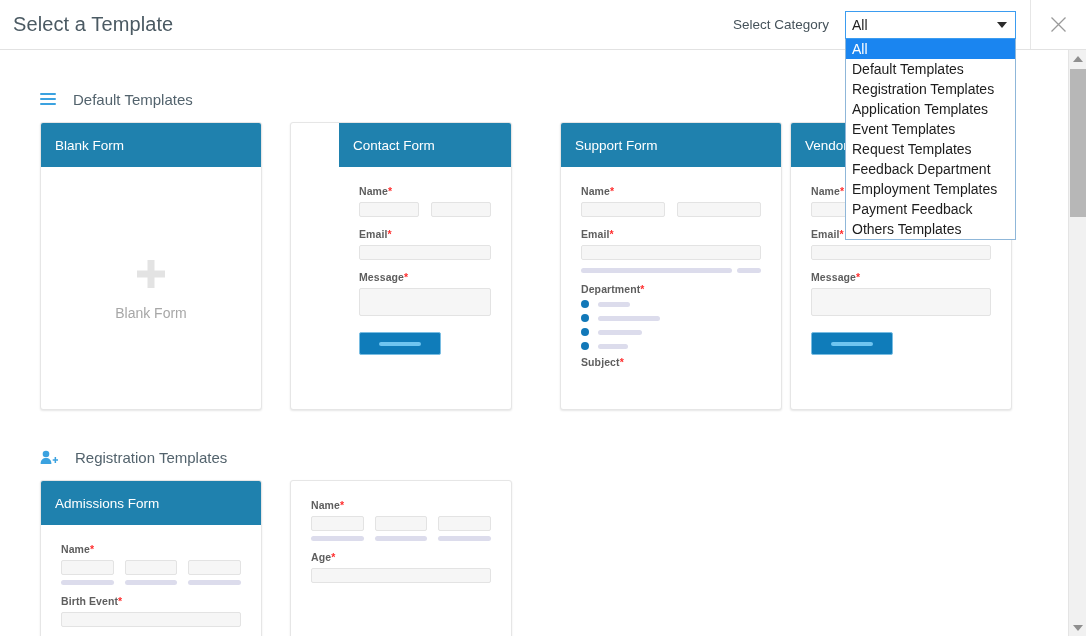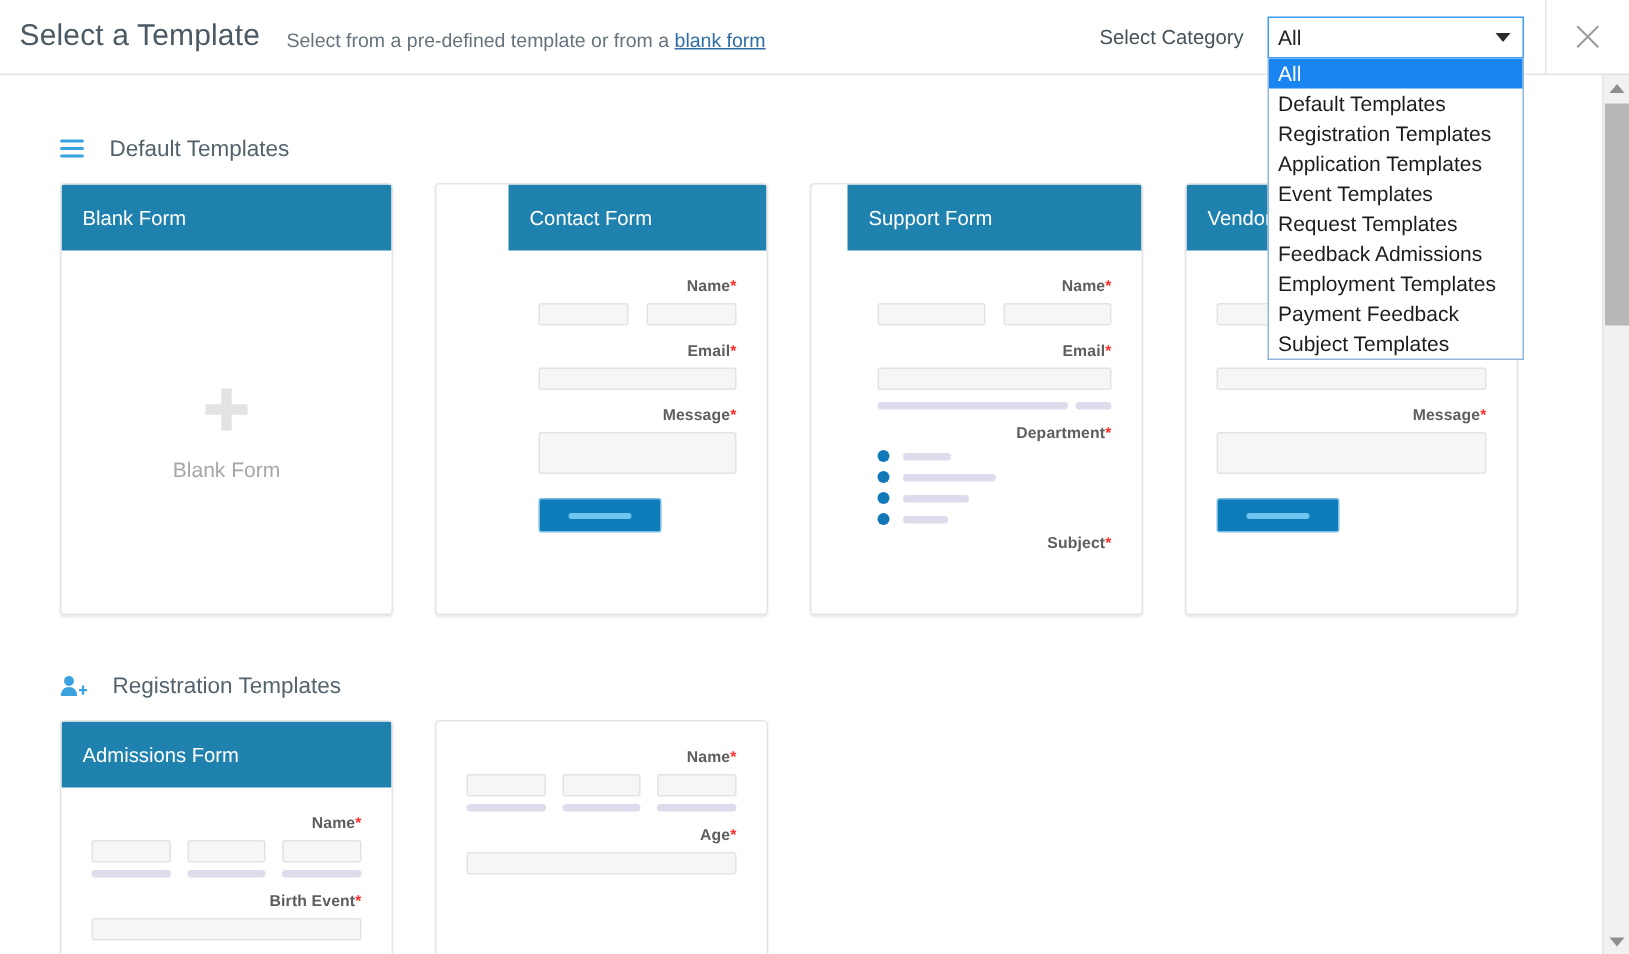--- a/index.html
+++ b/index.html
@@ -119,21 +119,21 @@
     box-shadow: 0 1px 2px rgba(0,0,0,0.10);
     overflow: hidden;
   }
   .card-head {
     height: 44px; background: #1f81ae;
     display: flex; align-items: center;
     padding-left: 14px;
     color: #ffffff; font-size: 13.5px;
     white-space: nowrap; overflow: hidden;
   }
-  .card-body { padding: 18px 20px 0 20px; text-align: right; }
+  .card-body { padding: 18px 20px 0 20px; }
 
   .fld-label {
     font-size: 10.5px; font-weight: bold; color: #5e5e5e;
     margin-bottom: 5px; letter-spacing: 0.1px;
   }
   .fld-label .req { color: #ff2d2d; font-weight: bold; }
 
   .inp {
     background: #f6f6f6;
     border: 1px solid #e3e3e3;
@@ -192,23 +192,20 @@
     width: 16px; height: 148px;
     background: #b7b7b7;
     cursor: pointer;
   }
 </style>
 </head>
 <body>
 
 <div class="header">
   <div class="header-title">Select a Template</div>
-  <div class="header-sub">
-    <span>Select from a pre-defined template or from a </span><a class="header-sub-link">blank form</a>
-  </div>
   <div class="cat-label">Select Category</div>
 
   <div class="close-btn">
     <span>
       <svg width="17" height="17" viewBox="0 0 17 17">
           <path d="M1.5 1.5 L15.5 15.5 M15.5 1.5 L1.5 15.5" stroke="#9a9a9a" stroke-width="1.3" fill="none"></path>
         </svg>
     </span>
   </div>
 </div>
@@ -247,21 +244,21 @@
       <div class="fld-label"><span>Email</span><span class="req">*</span></div>
       <div class="inp mb11"></div>
       <div class="fld-label"><span>Message</span><span class="req">*</span></div>
       <div class="inp tall"></div>
       <div class="submit-btn">
           <span class="bar"></span>
         </div>
     </div>
   </div>
 
-  <div class="card" style="left:540px; top:72px;padding-left:24px;">
+  <div class="card" style="left:560px; top:72px;">
     <div class="card-head">Support Form</div>
     <div class="card-body">
       <div class="fld-label"><span>Name</span><span class="req">*</span></div>
       <div class="row2">
         <div class="inp"></div>
         <div class="inp"></div>
       </div>
       <div class="fld-label"><span>Email</span><span class="req">*</span></div>
       <div class="inp"></div>
       <div style="display:flex;gap:5px;margin:8px 0 10px 0;">
@@ -382,18 +379,18 @@
     <span class="sel-val">All</span>
     <span class="caret"></span>
   </div>
   <div class="select-list" id="select-list">
       <div class="select-opt sel">All</div>
       <div class="select-opt">Default Templates</div>
       <div class="select-opt">Registration Templates</div>
       <div class="select-opt">Application Templates</div>
       <div class="select-opt">Event Templates</div>
       <div class="select-opt">Request Templates</div>
-      <div class="select-opt">Feedback Admissions</div>
+      <div class="select-opt">Feedback Department</div>
       <div class="select-opt">Employment Templates</div>
       <div class="select-opt">Payment Feedback</div>
-      <div class="select-opt">Subject Templates</div>
+      <div class="select-opt">Others Templates</div>
     </div>
 </div>
 
 </body></html>

